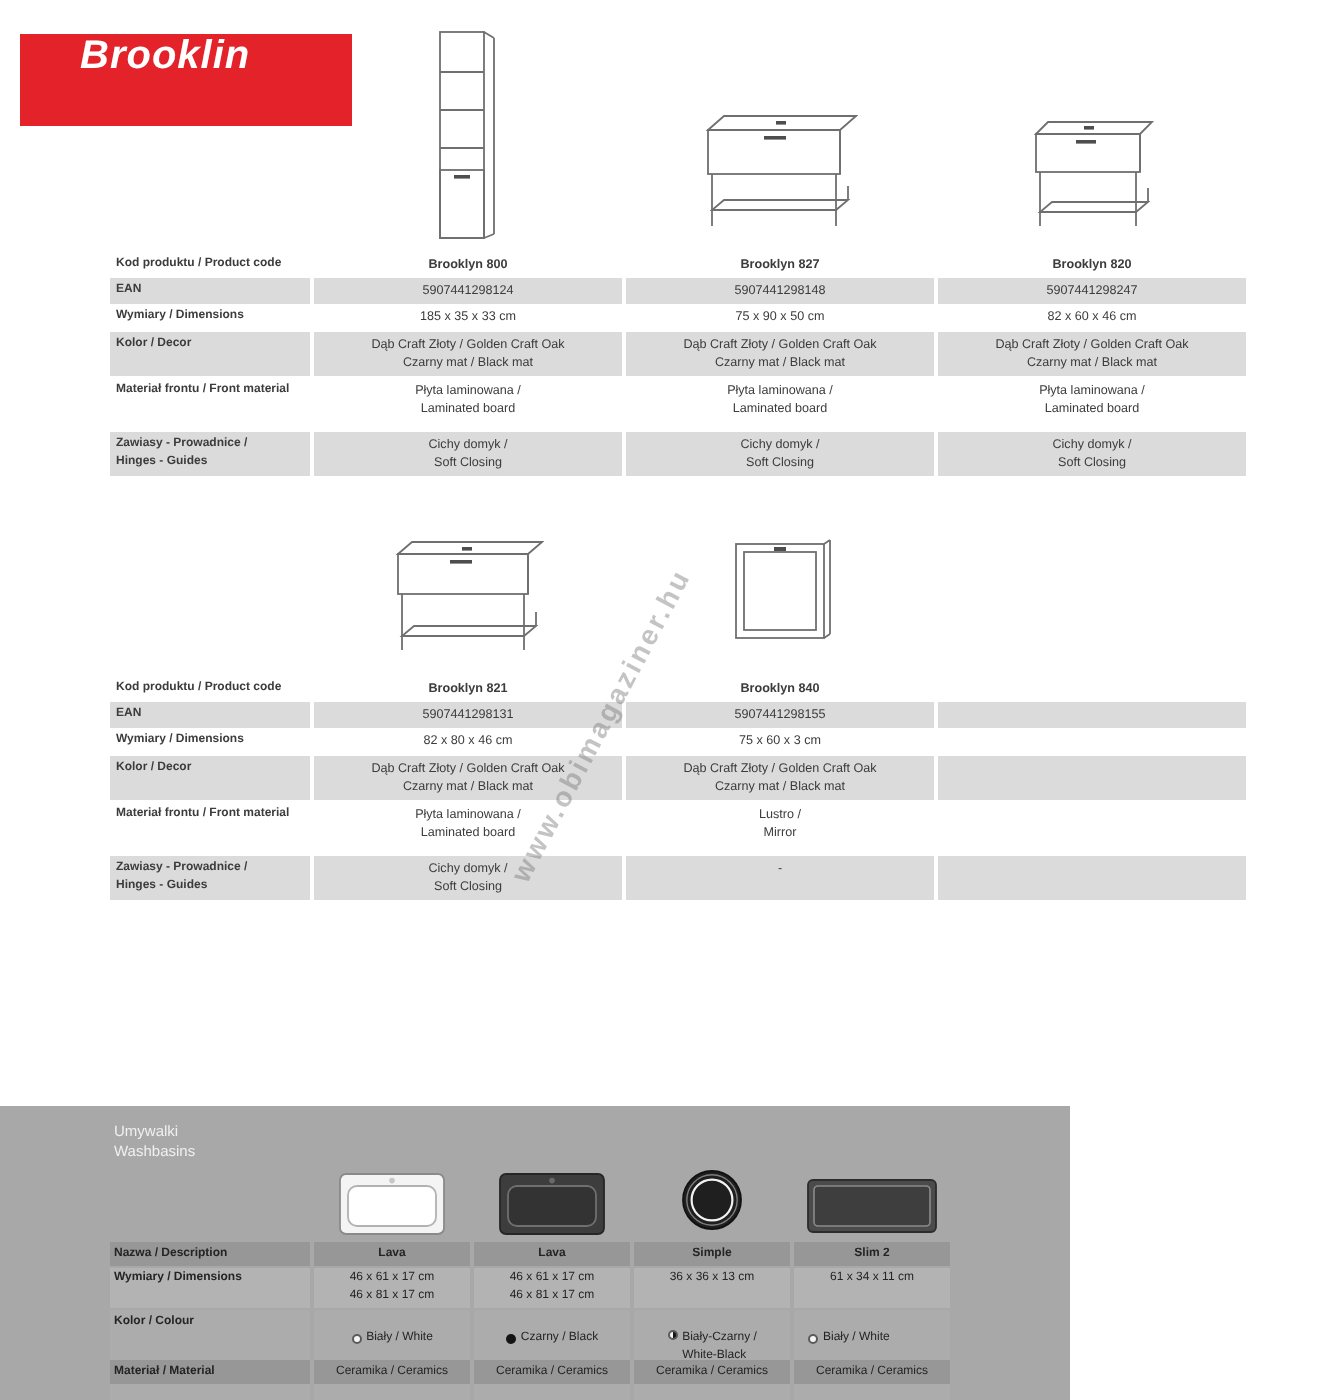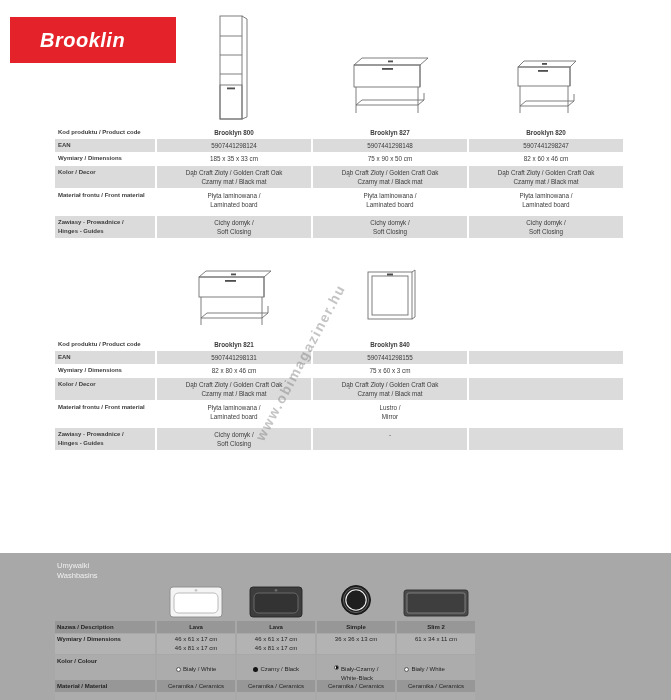--- a/index.html
+++ b/index.html
@@ -2,21 +2,21 @@
 <html><head>
 <meta charset="utf-8">
 <style>
   *{margin:0;padding:0;box-sizing:border-box;}
   html,body{background:#ffffff;}
   body{width:671px;height:700px;position:relative;overflow:hidden;
        font-family:"Liberation Sans",sans-serif;color:#3c3c3c;}
 
   
   .banner{position:absolute;left:10px;top:17px;width:166px;height:46px;background:#e32229;
-          color:#fff;display:flex;align-items:center;padding-left:30px;
+          color:#fff;display:flex;align-items:flex-start;padding-left:30px;
           font-size:20px;font-style:italic;font-weight:600;letter-spacing:.5px;}
 
   
   .fig{position:absolute;}
   .fig svg{display:block;}
   .lineart{stroke:#6f6f6f;fill:none;stroke-width:.9;}
   .mark{fill:#4e4e4e;stroke:none;}
 
   
   .spec{position:absolute;width:568px;}
@@ -26,21 +26,21 @@
   .lab{font-weight:bold;font-size:6px;text-align:left;}
   .ctr{text-align:center;}
   .b{font-weight:bold;}
   .sh{background:#dbdbdb;}
 
   
   .watermark{position:absolute;left:252px;top:436px;transform:rotate(-62deg);transform-origin:0 0;
              font-size:14px;color:rgba(125,125,125,.45);letter-spacing:1.5px;white-space:nowrap;font-weight:bold;}
 
   
-  .wb-section{position:absolute;left:0;top:553px;width:671px;height:147px;background:#a8a8a8;}
+  .wb-section{position:absolute;left:0;top:553px;width:535px;height:147px;background:#a8a8a8;}
   .wb-title{position:absolute;left:57px;top:8px;color:#f0f0f0;font-size:7.5px;line-height:1.35;white-space:pre-line;}
   .wb-grid{position:absolute;left:55px;top:68px;display:grid;
            grid-template-columns:100px 78px 78px 78px 78px;column-gap:2px;row-gap:1px;}
   .wb-gap-grid{margin-top:4px;}
   .wc{font-size:6px;line-height:1.45;padding:1.5px 2px;color:#242424;white-space:pre-line;min-height:8px;}
   .r1{background:#979797;}
   .r2{background:#b3b3b3;}
   .r3{background:#acacac;}
   .r4{background:#979797;}
 

